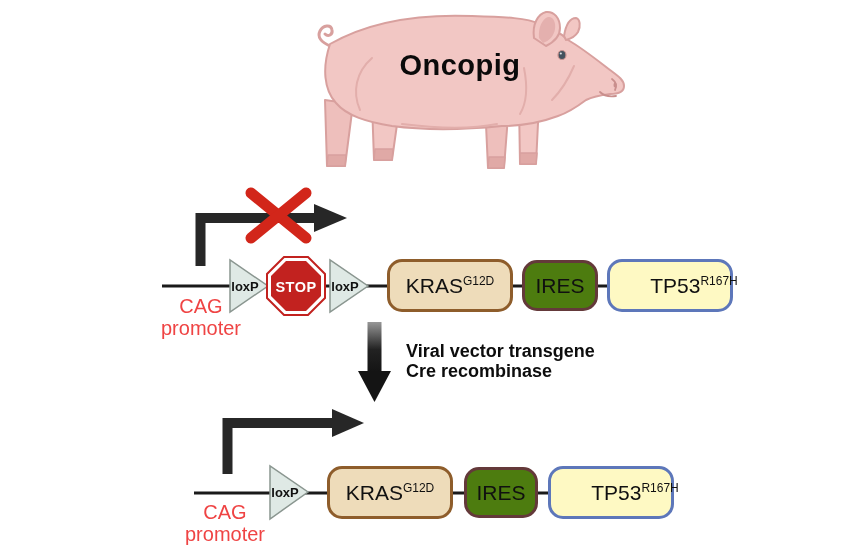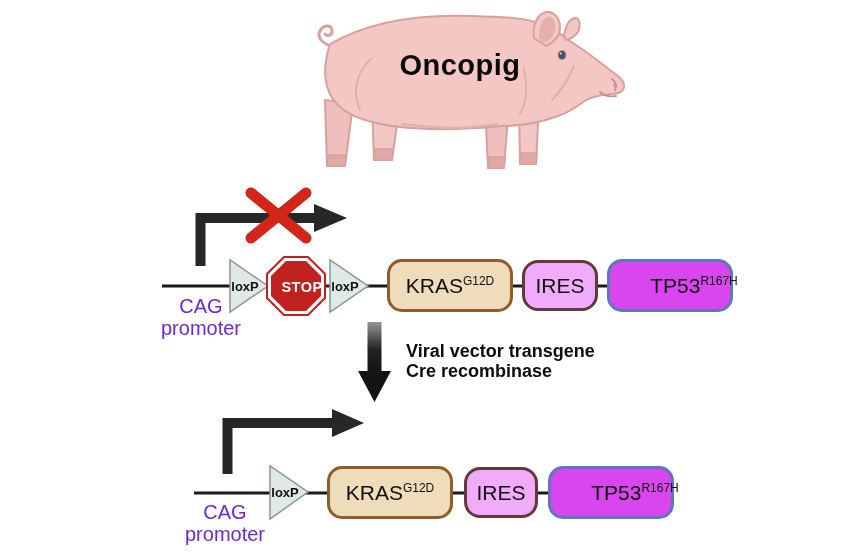--- a/index.html
+++ b/index.html
@@ -9,32 +9,32 @@
   }
   .abs{position:absolute;}
   .overlay{position:absolute;left:0;top:0;width:846px;height:553px;pointer-events:none;}
   .pig-svg{position:absolute;left:268px;top:8px;width:322px;height:166px;}
   .oncopig-title{
     position:absolute;left:340px;top:49px;width:152px;text-align:center;
     font-size:29px;font-weight:bold;letter-spacing:0.5px;color:#0a0a0a;
   }
   .flow-label{font-weight:bold;font-size:19px;white-space:nowrap;color:#0d0d0d;}
   .transition-label{font-weight:bold;font-size:18px;line-height:20px;white-space:nowrap;color:#0d0d0d;}
-  .promoter-label{width:100px;text-align:center;font-size:20px;line-height:22px;color:#6d28d9;}
+  .promoter-label{width:100px;text-align:center;font-size:20px;line-height:22px;color:#ef4444;}
   .lox-label{width:32px;text-align:center;font-size:13px;font-weight:bold;color:#111;}
-  .stop-label{width:72px;text-align:center;font-size:14.5px;font-weight:bold;color:#ffffff;letter-spacing:0.5px;}
+  .stop-label{width:60px;text-align:center;font-size:14.5px;font-weight:bold;color:#ffffff;letter-spacing:0.5px;}
   .gene-box{
     box-sizing:border-box;border:3px solid #000;border-radius:15px;
     display:flex;align-items:center;justify-content:center;
     font-size:21px;color:#101010;background:#fff;
   }
   .gene-box sup{font-size:12px;line-height:0;vertical-align:super;}
   .kras{background:#eedcba;border-color:#8e5d2b;text-align:center;}
-  .ires{background:#f0abfc;border-color:#64393a;border-radius:16px;}
-  .tp53{background:#d946ef;border-color:#5d77ba;padding-left:48px;}
+  .ires{background:#4d7c0f;border-color:#64393a;}
+  .tp53{background:#fef9c3;border-color:#5d77ba;padding-left:48px;}
 </style>
 </head>
 <body>
 
 <div class="canvas">
 
   <svg class="pig-svg" viewBox="0 0 322 166">
     <g stroke-linejoin="round" stroke-linecap="round">
 
       <path d="M18,38 C9,34 5,29 8,23 C11,17 19,16 20,22 C21,27 16,29 13,26" fill="none" stroke="#d8a09e" stroke-width="3"></path>

